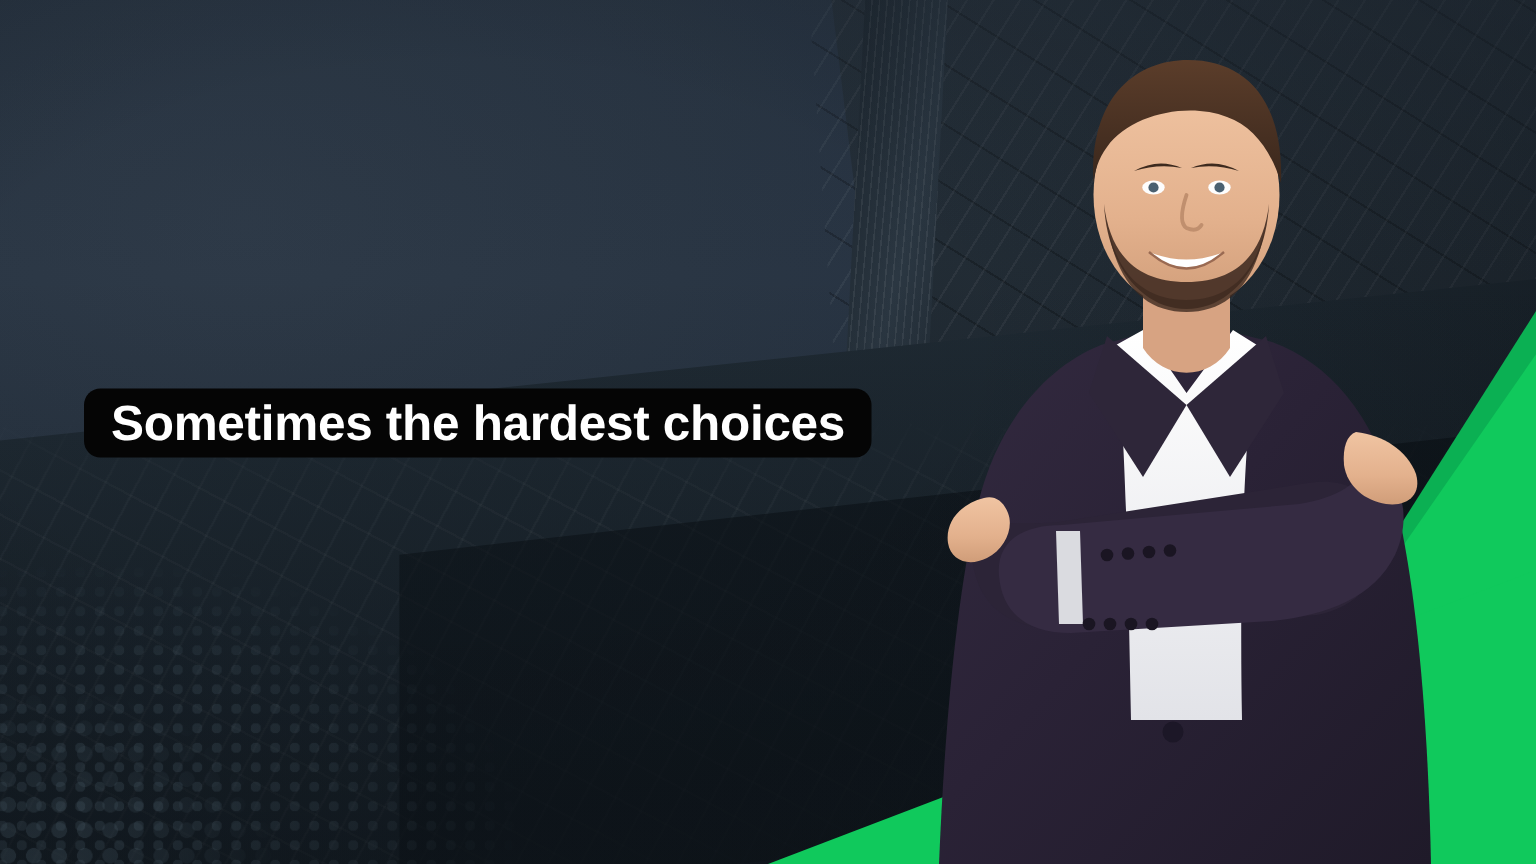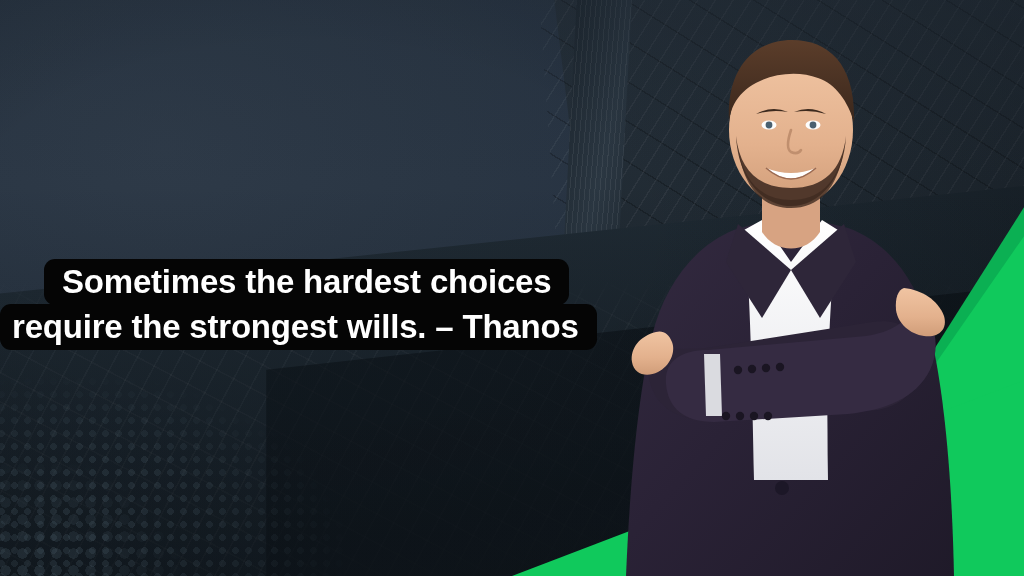--- a/index.html
+++ b/index.html
@@ -127,21 +127,21 @@
     clip-path:polygon(100% 0%, 100% 100%, 50% 100%);
   }
 
   
   .person { position:absolute; left:586px; top:18px; width:420px; height:558px; }
   .person svg { display:block; width:100%; height:100%; overflow:visible; }
 
   
   .caption {
     position:absolute;
-    left:0; top:259px;
+    left:12px; top:259px;
     width:760px;
   }
   .cap-line {
     display:table;
     background:#050505;
     color:#ffffff;
     font-weight:700;
     font-size:33px;
     line-height:46px;
     letter-spacing:-.2px;
@@ -256,16 +256,15 @@
             <circle cx="182" cy="398" r="4.2"></circle>
         </g>
 
         <circle cx="196" cy="470" r="7" fill="#1c1727"></circle>
       </g>
     </svg>
   </div>
 
   <div class="caption">
     <div class="cap-line cap-line-1">Sometimes the hardest choices</div>
-    <div class="cap-line cap-line-2">require the strongest wills. – Thanos</div>
   </div>
 
 </div>
 
 </body></html>

